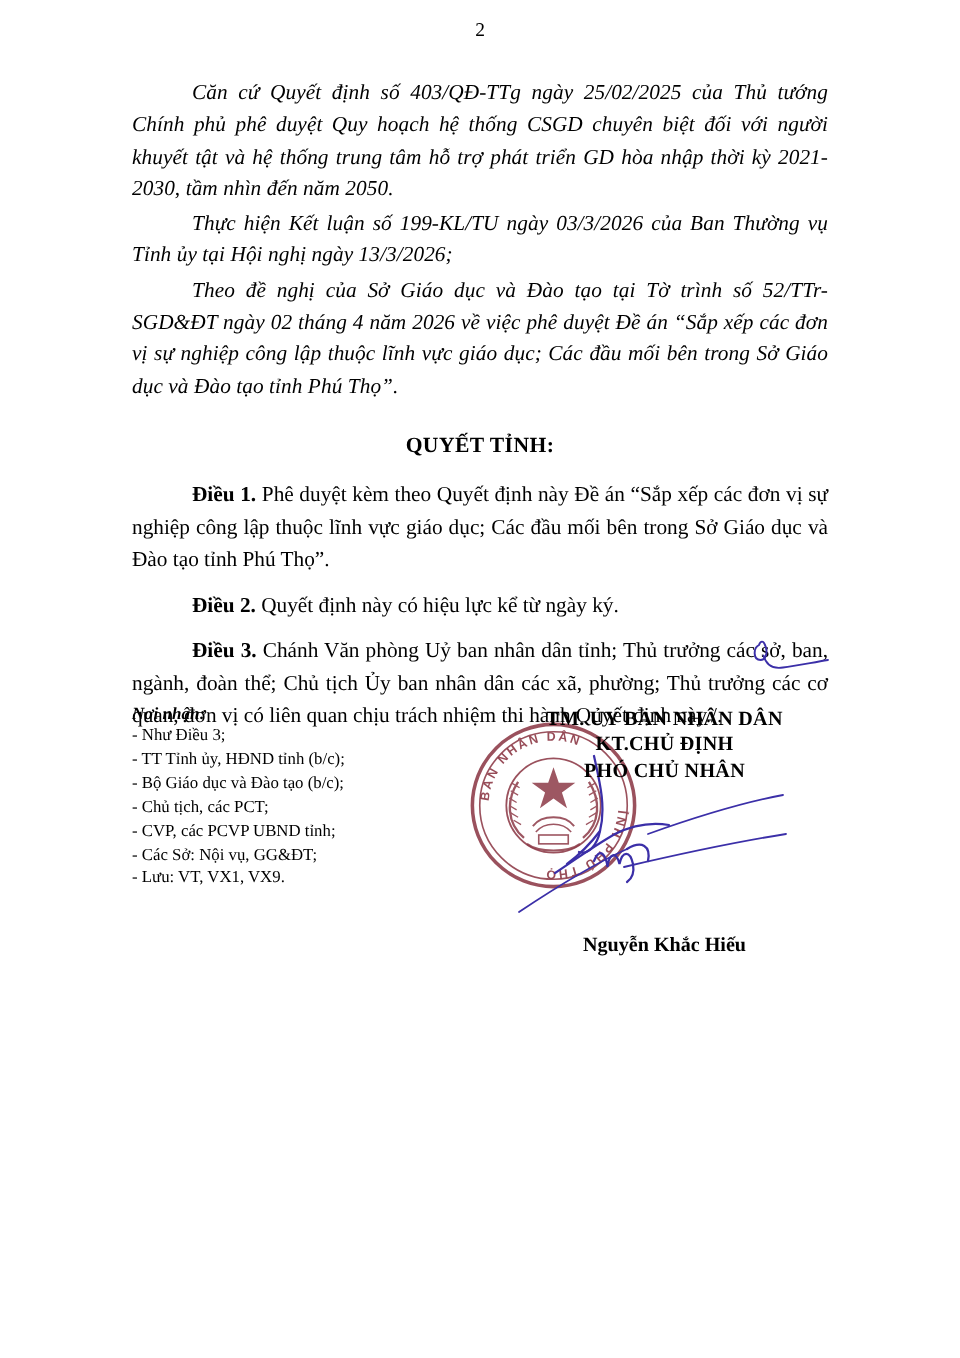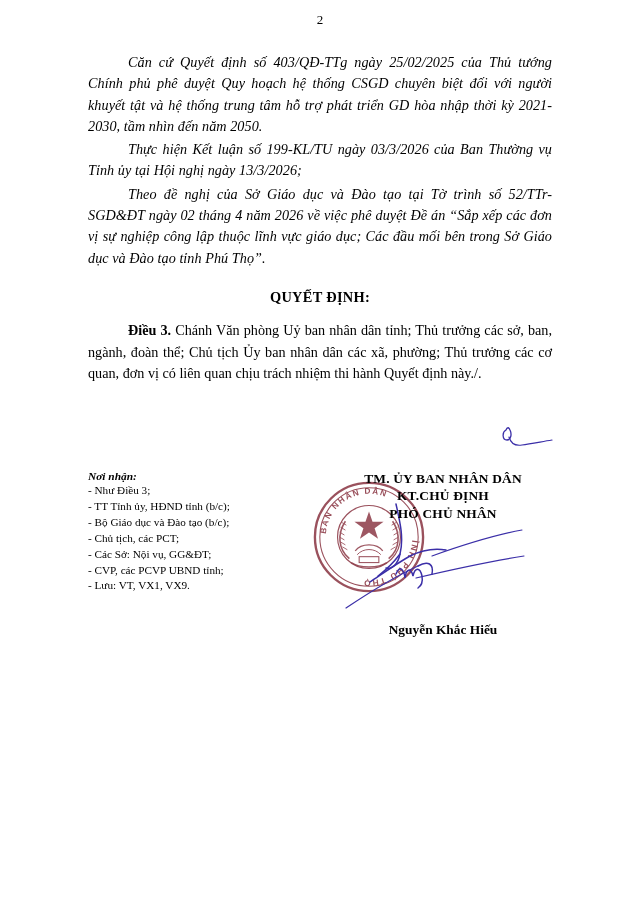--- a/index.html
+++ b/index.html
@@ -150,44 +150,46 @@
   <div class="page-number">2</div>
 
   <div class="body-area">
 
     <div class="preamble">
       <p>Căn cứ Quyết định số 403/QĐ-TTg ngày 25/02/2025 của Thủ tướng Chính phủ phê duyệt Quy hoạch hệ thống CSGD chuyên biệt đối với người khuyết tật và hệ thống trung tâm hỗ trợ phát triển GD hòa nhập thời kỳ 2021-2030, tầm nhìn đến năm 2050.</p>
       <p>Thực hiện Kết luận số 199-KL/TU ngày 03/3/2026 của Ban Thường vụ Tỉnh ủy tại Hội nghị ngày 13/3/2026;</p>
       <p>Theo đề nghị của Sở Giáo dục và Đào tạo tại Tờ trình số 52/TTr-SGD&amp;ĐT ngày 02 tháng 4 năm 2026 về việc phê duyệt Đề án “Sắp xếp các đơn vị sự nghiệp công lập thuộc lĩnh vực giáo dục; Các đầu mối bên trong Sở Giáo dục và Đào tạo tỉnh Phú Thọ”.</p>
     </div>
 
-    <div class="decision-head">QUYẾT ĐỊNH:</div>
-
-
+    <div class="decision-head">QUYẾT TỈNH:</div>
+
+    <p class="article"><span class="art-label">Điều 1.</span><span> Phê duyệt kèm theo Quyết định này Đề án “Sắp xếp các đơn vị sự nghiệp công lập thuộc lĩnh vực giáo dục; Các đầu mối bên trong Sở Giáo dục và Đào tạo tỉnh Phú Thọ”.</span></p>
+
+    <p class="article"><span class="art-label">Điều 2.</span><span> Quyết định này có hiệu lực kể từ ngày ký.</span></p>
 
     <p class="article"><span class="art-label">Điều 3.</span><span> Chánh Văn phòng Uỷ ban nhân dân tỉnh; Thủ trưởng các sở, ban, ngành, đoàn thể; Chủ tịch Ủy ban nhân dân các xã, phường; Thủ trưởng các cơ quan, đơn vị có liên quan chịu trách nhiệm thi hành Quyết định này./.</span></p>
 
   </div>
 
   <svg class="inline-mark" viewBox="0 0 60 28">
     <path d="M6 6 C2 8, 2 16, 7 16 C11 16, 12 10, 10 6 C9 3, 7 3, 6 6 Z" fill="none" stroke="#3b2fa8" stroke-width="1.3"></path>
     <path d="M9 13 C11 20, 16 22, 22 21 C30 20, 40 18, 52 16" fill="none" stroke="#3b2fa8" stroke-width="1.2" stroke-linecap="round"></path>
   </svg>
 
   <div class="footer">
 
     <div class="recipients">
       <div class="rec-title">Nơi nhận:</div>
       <ul>
         <li>- Như Điều 3;</li>
         <li>- TT Tỉnh ủy, HĐND tỉnh (b/c);</li>
         <li>- Bộ Giáo dục và Đào tạo (b/c);</li>
         <li>- Chủ tịch, các PCT;</li>
+        <li>- CVP, các PCVP UBND tỉnh;</li>
         <li>- Các Sở: Nội vụ, GG&amp;ĐT;</li>
-        <li>- CVP, các PCVP UBND tỉnh;</li>
         <li>- Lưu: VT, VX1, VX9.</li>
       </ul>
     </div>
 
     <div class="signature-block">
       <div class="sig-line">TM. ỦY BAN NHÂN DÂN</div>
       <div class="sig-line">KT.CHỦ ĐỊNH</div>
       <div class="sig-line">PHÓ CHỦ NHÂN</div>
     </div>
 

